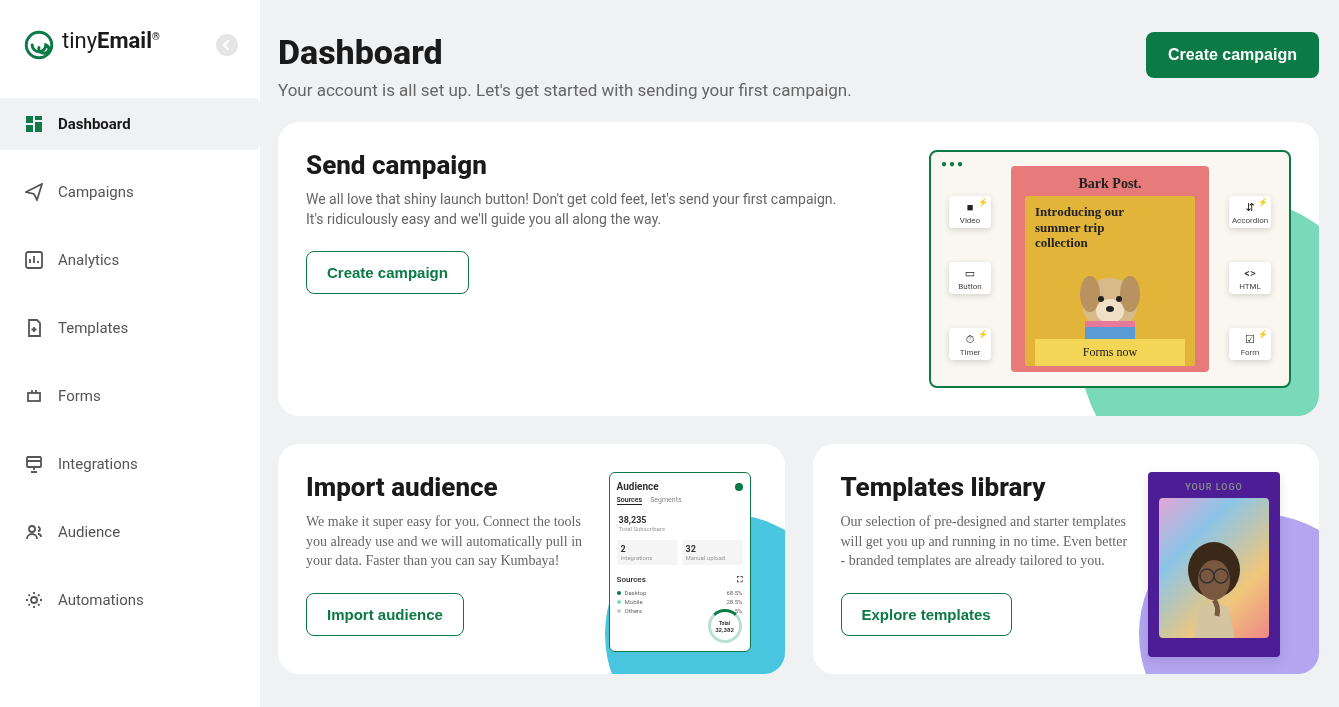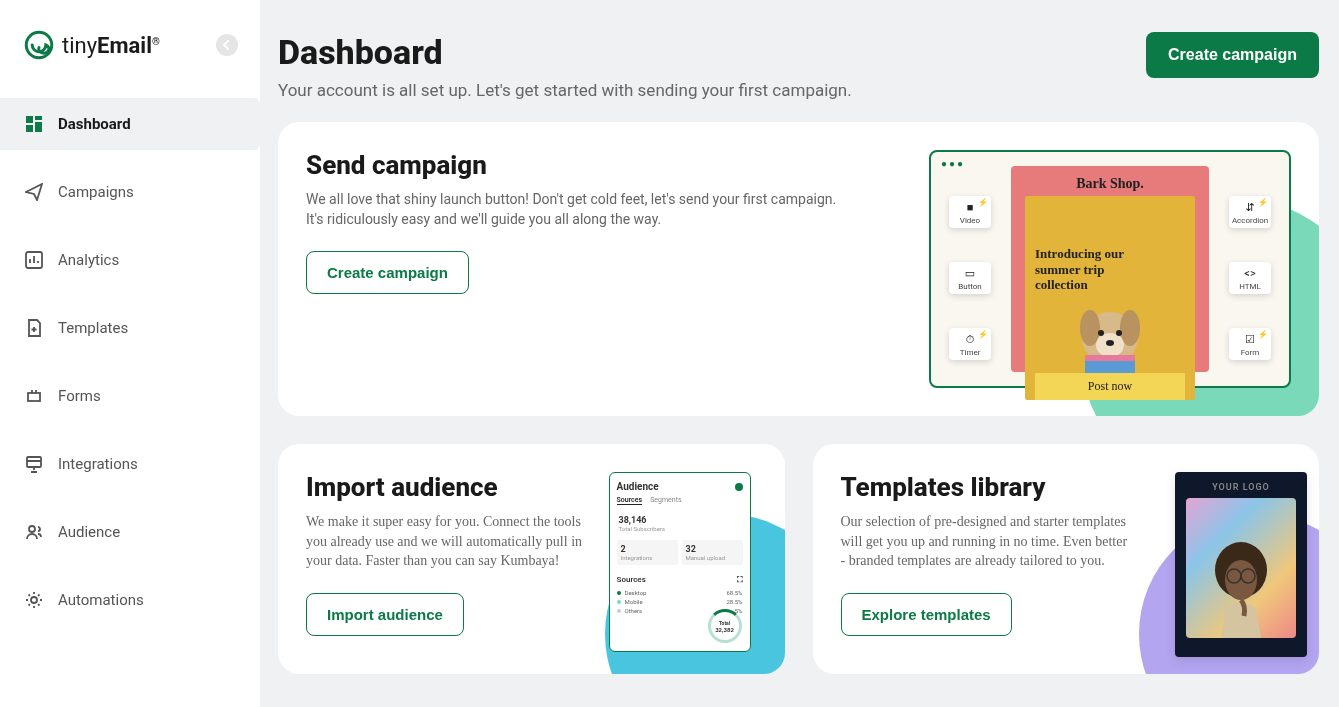--- a/index.html
+++ b/index.html
@@ -17,21 +17,21 @@
   background: #fff;
   display: flex;
   flex-direction: column;
 }
 .sidebar-header {
   padding: 28px 22px 28px 22px;
   display: flex;
   align-items: center;
   gap: 12px;
 }
-.logo { display: flex; align-items: center; gap: 6px; }
+.logo { display: flex; align-items: flex-start; gap: 6px; }
 .logo-icon {
   width: 34px; height: 34px;
 }
 .logo-text { font-size: 22px; font-weight: 700; color: #1a1a1a; }
 .logo-text .thin { font-weight: 400; }
 .logo-reg { font-size: 10px; vertical-align: super; }
 .collapse-btn {
   width: 22px; height: 22px; border-radius: 50%;
   background: #e5e5e5; display: flex; align-items: center; justify-content: center;
   color: #fff; font-size: 12px; margin-left: auto;
@@ -81,21 +81,21 @@
   border-radius: 8px; background: #faf6f0; margin-left: auto; z-index: 1;
 }
 .preview-dots { position: absolute; top: 6px; left: 10px; color: #0b7a46; font-size: 10px; letter-spacing: 2px; }
 .preview-center {
   position: absolute; left: 80px; right: 80px; top: 14px; bottom: 14px;
   background: #e77a7a; border-radius: 4px; padding: 10px 14px 6px;
   display: flex; flex-direction: column;
 }
 .preview-brand { text-align: center; font-family: Georgia, serif; font-size: 14px; font-weight: 700; color: #222; margin-bottom: 4px; }
 .preview-headline-box { background: #e2b43a; flex: 1; border-radius: 2px; padding: 8px 10px 0; display: flex; flex-direction: column; }
-.preview-headline { font-family: Georgia, serif; font-size: 13px; font-weight: 700; color: #222; max-width: 110px; line-height: 1.2; margin-top: 42px; }
+.preview-headline { font-family: Georgia, serif; font-size: 13px; font-weight: 700; color: #222; max-width: 110px; line-height: 1.2; }
 .preview-dog {
   align-self: center; width: 90px; height: 80px; margin-top: auto;
 }
 .preview-cta { background: #f4d657; text-align: center; font-family: Georgia, serif; font-size: 12px; padding: 6px 0; margin-top: 0; }
 .tool-chip {
   position: absolute; background: #fff; border-radius: 4px; box-shadow: 0 2px 6px rgba(0,0,0,0.15);
   padding: 5px 0 3px; text-align: center; font-size: 8px; color: #444; width: 42px;
 }
 .tool-chip .bolt { position: absolute; top: 2px; right: 3px; color: #6b5cff; font-size: 8px; }
 .tool-chip .ic { font-size: 11px; display: block; margin-bottom: 2px; color: #222; }
@@ -117,22 +117,22 @@
 .pa-num { font-weight: 700; font-size: 9px; }
 .pa-lbl { font-size: 6px; color: #999; }
 .pa-row2 { display: flex; gap: 4px; margin-top: 4px; }
 .pa-chip { flex: 1; background: #f5f5f5; border-radius: 3px; padding: 4px; }
 .pa-sources { display: flex; justify-content: space-between; margin-top: 10px; font-size: 8px; font-weight: 600; }
 .pa-srclist { margin-top: 4px; font-size: 6px; color: #666; }
 .pa-srcrow { display: flex; gap: 4px; align-items: center; margin: 2px 0; }
 .pa-bullet { width: 4px; height: 4px; border-radius: 50%; }
 .pa-donut { position: absolute; right: 8px; bottom: 8px; width: 34px; height: 34px; border-radius: 50%; border: 3px solid #b8e0d0; border-top-color: #0b7a46; display: flex; align-items: center; justify-content: center; font-size: 6px; font-weight: 700; flex-direction: column; }
 .preview-template {
-  position: absolute; right: 12px; top: 28px; width: 132px; height: 185px;
-  background: #0f172a; border-radius: 4px; z-index: 1; box-shadow: 0 4px 12px rgba(0,0,0,0.1); overflow: hidden;
+  position: absolute; right: 39px; top: 28px; width: 132px; height: 185px;
+  background: #4c1d95; border-radius: 4px; z-index: 1; box-shadow: 0 4px 12px rgba(0,0,0,0.1); overflow: hidden;
 }
 .pt-logo { text-align: center; font-size: 9px; letter-spacing: 1px; color: #888; padding: 10px 0 6px; font-weight: 600; }
 .pt-img {
   width: 110px; height: 140px; margin: 0 auto; border-radius: 4px;
   background: linear-gradient(135deg, #e2a5d4 0%, #8bc5e8 30%, #f0c77a 70%, #e88 100%);
   position: relative; overflow: hidden;
 }
 .pt-person {
   position: absolute; bottom: 0; left: 50%; transform: translateX(-50%);
   width: 90px; height: 110px;
@@ -248,35 +248,35 @@
     <div class="card card-large">
       <div class="accent"></div>
       <div class="card-content">
         <h2 class="card-title">Send campaign</h2>
         <p class="card-desc">We all love that shiny launch button! Don't get cold feet, let's send your first campaign. It's ridiculously easy and we'll guide you all along the way.</p>
         <button class="outline-btn">Create campaign</button>
       </div>
       <div class="preview-editor">
         <div class="preview-dots">●●●</div>
         <div class="preview-center">
-          <div class="preview-brand">Bark Shop.</div>
+          <div class="preview-brand">Bark Post.</div>
           <div class="preview-headline-box">
             <div class="preview-headline">Introducing our summer trip collection</div>
             <svg class="preview-dog" viewBox="0 0 90 80">
               <ellipse cx="45" cy="45" rx="28" ry="26" fill="#d8b98a"></ellipse>
               <ellipse cx="25" cy="35" rx="10" ry="18" fill="#b8935f"></ellipse>
               <ellipse cx="65" cy="35" rx="10" ry="18" fill="#b8935f"></ellipse>
               <ellipse cx="45" cy="52" rx="14" ry="12" fill="#f0e0c8"></ellipse>
               <circle cx="36" cy="40" r="3" fill="#222"></circle>
               <circle cx="54" cy="40" r="3" fill="#222"></circle>
               <ellipse cx="45" cy="50" rx="4" ry="3" fill="#222"></ellipse>
               <rect x="20" y="62" width="50" height="18" fill="#5b9bd5"></rect>
               <rect x="20" y="62" width="50" height="6" fill="#e77a9a"></rect>
             </svg>
-            <div class="preview-cta">Post now</div>
+            <div class="preview-cta">Forms now</div>
           </div>
         </div>
         <div class="tool-chip" style="top:44px;left:18px"><span class="bolt">⚡</span><span class="ic">■</span><span>Video</span></div>
         <div class="tool-chip" style="top:44px;right:18px"><span class="bolt">⚡</span><span class="ic">⇵</span><span>Accordion</span></div>
         <div class="tool-chip" style="top:110px;left:18px"><span class="ic">▭</span><span>Button</span></div>
         <div class="tool-chip" style="top:110px;right:18px"><span class="ic">&lt;&gt;</span><span>HTML</span></div>
         <div class="tool-chip" style="top:176px;left:18px"><span class="bolt">⚡</span><span class="ic">⏱</span><span>Timer</span></div>
         <div class="tool-chip" style="top:176px;right:18px"><span class="bolt">⚡</span><span class="ic">☑</span><span>Form</span></div>
       </div>
     </div>
@@ -290,21 +290,21 @@
         <div class="preview-audience">
           <div class="pa-head">
               <span class="pa-title">Audience</span>
               <span class="pa-dot"></span>
             </div>
           <div class="pa-tabs">
               <span class="act">Sources</span>
               <span>Segments</span>
             </div>
           <div class="pa-stat">
-              <div class="pa-num">38,146</div>
+              <div class="pa-num">38,235</div>
               <div class="pa-lbl">Total Subscribers</div>
             </div>
           <div class="pa-row2">
             <div class="pa-chip">
                 <div class="pa-num">2</div>
                 <div class="pa-lbl">Integrations</div>
               </div>
             <div class="pa-chip">
                 <div class="pa-num">32</div>
                 <div class="pa-lbl">Manual upload</div>

